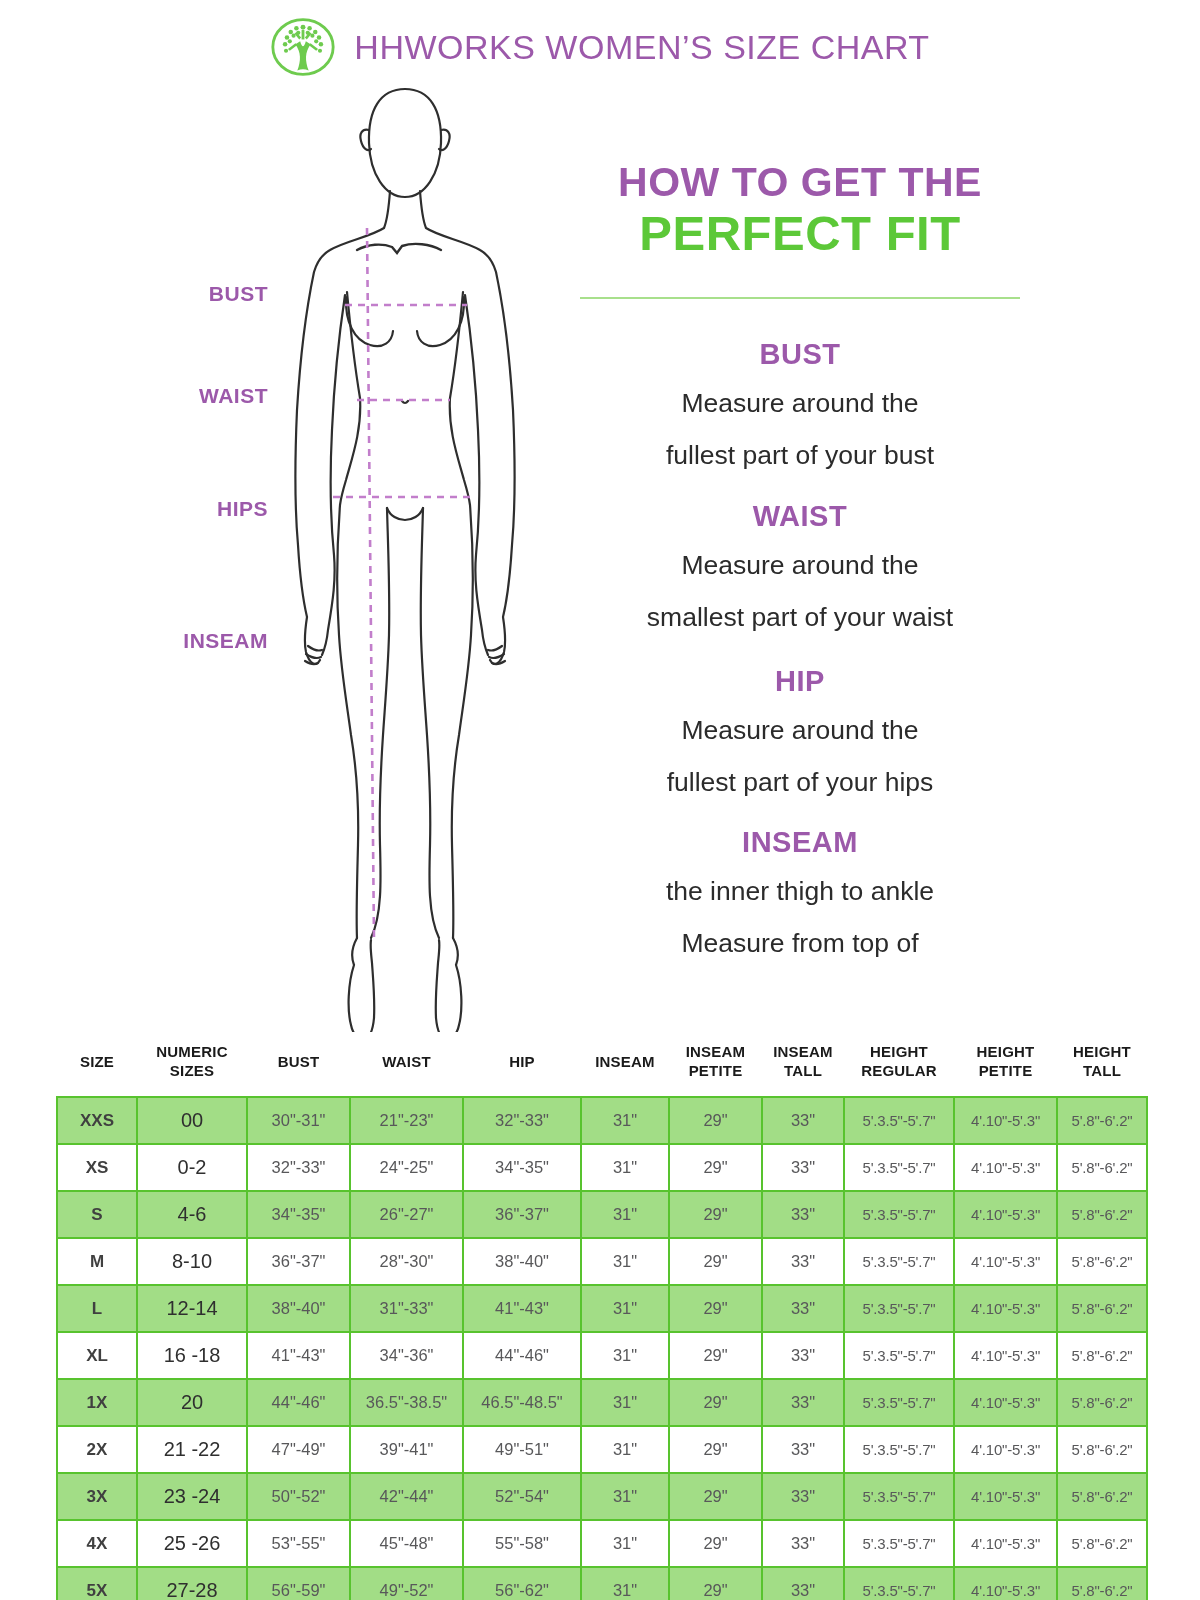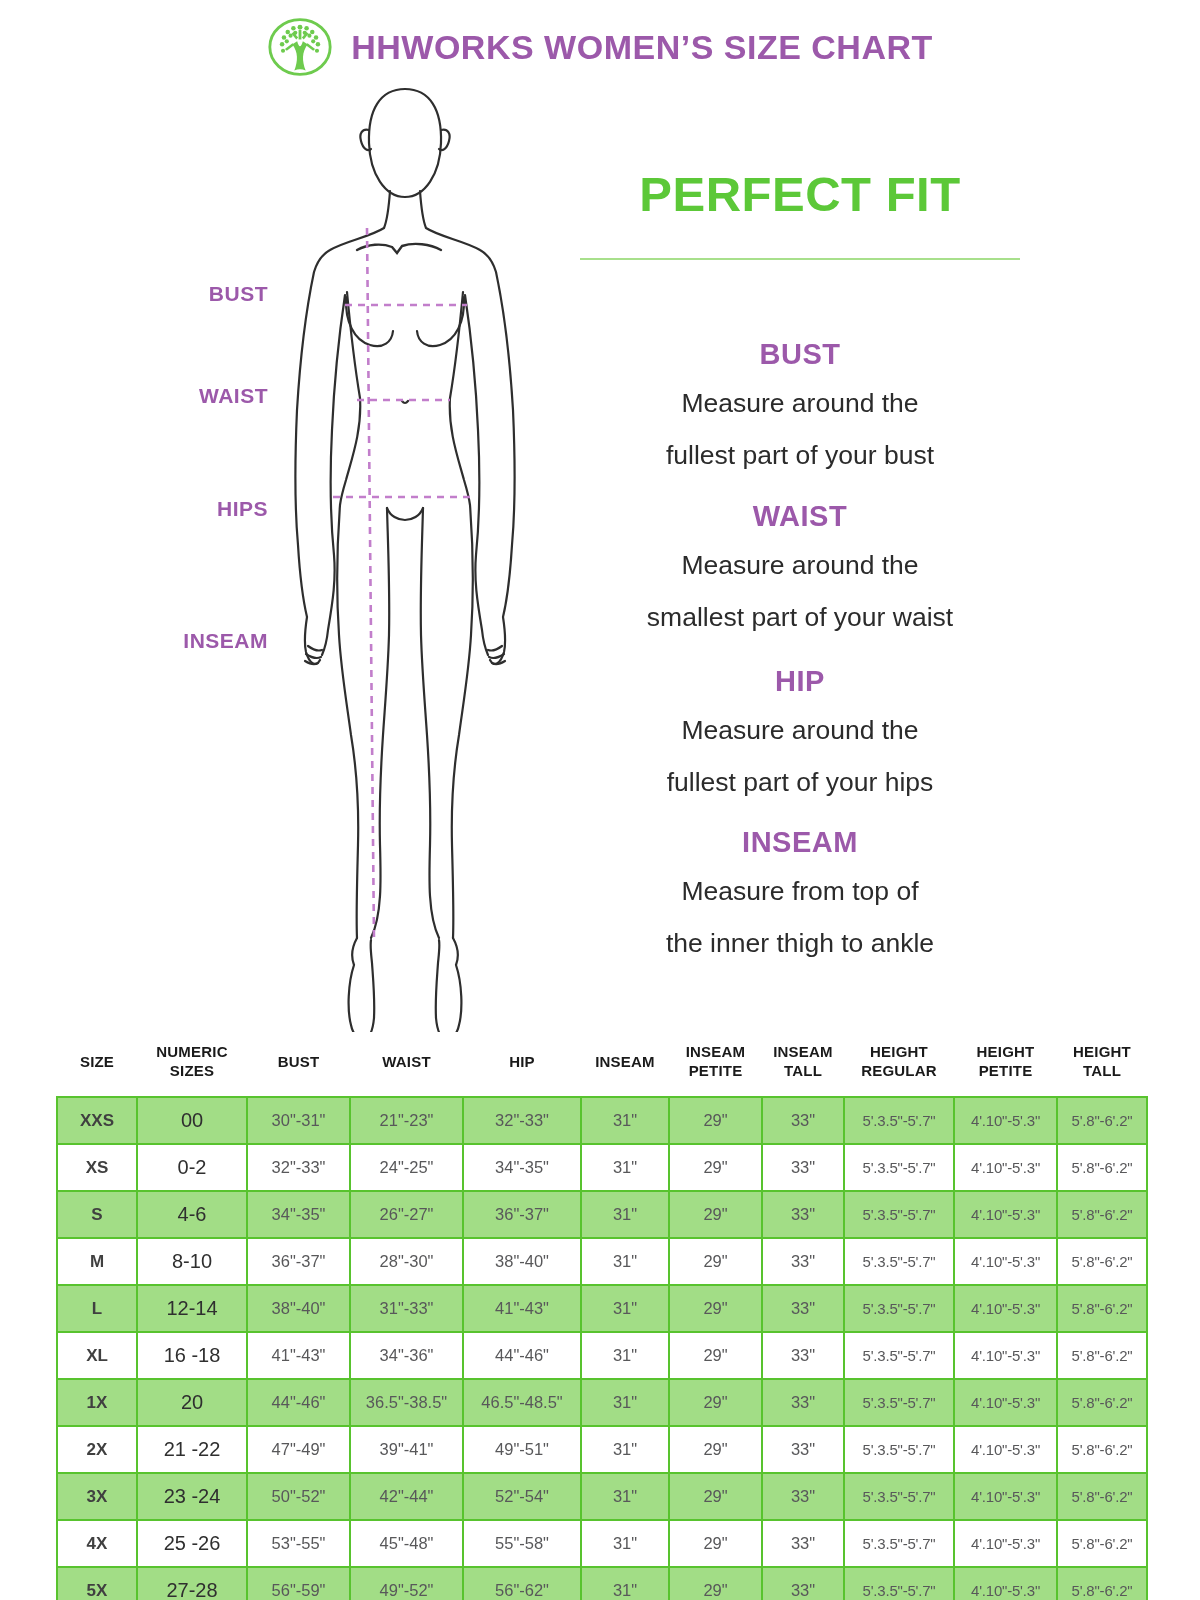--- a/index.html
+++ b/index.html
@@ -10,38 +10,38 @@
     font-family:"Liberation Sans","DejaVu Sans",sans-serif;
     overflow:hidden;
   }
   
   .brand{
     position:absolute;top:12px;left:0;width:1200px;height:70px;
     display:flex;align-items:center;justify-content:center;gap:18px;
   }
   .brand .logo{width:66px;height:62px;flex:0 0 auto;}
   .brand .title{
-    color:#9c59aa;font-size:34px;font-weight:bold;letter-spacing:.5px;
+    color:#9c59aa;font-size:34px;font-weight:normal;letter-spacing:.5px;
   }
   
   svg.fig{position:absolute;left:0;top:0;width:1200px;height:1600px;pointer-events:none;}
   .fig-label{
     position:absolute;left:88px;width:180px;text-align:right;
     color:#9c59aa;font-weight:bold;font-size:21px;letter-spacing:.5px;
     line-height:1.18;white-space:pre-line;
   }
   .lbl-bodylength{top:207px;}
   .lbl-bust{top:282px;}
   .lbl-waist{top:384px;}
   .lbl-hips{top:497px;}
   .lbl-inseam{top:629px;}
   
   .guide{position:absolute;left:570px;top:160px;width:460px;text-align:center;}
   .guide .t1{color:#9c59aa;font-size:41px;font-weight:bold;letter-spacing:.5px;line-height:1.1;}
-  .guide .t2{color:#5cc838;font-size:49px;font-weight:bold;letter-spacing:.5px;line-height:1.1;margin-top:8px;}
+  .guide .t2{color:#5cc838;font-size:49px;font-weight:bold;letter-spacing:.5px;line-height:1.1;margin-top:2px;}
   .guide .divider{height:2px;background:#a8e08c;margin:36px 10px 0 10px;}
   .gsec{position:absolute;left:570px;width:460px;text-align:center;}
   .gsec .gh{color:#9c59aa;font-size:29px;font-weight:bold;letter-spacing:.5px;margin-bottom:8px;}
   .gsec .gl{color:#2b2b2b;font-size:26.5px;line-height:1.47;margin-top:13px;}
   .sec-bust{top:338px;}
   .sec-waist{top:500px;}
   .sec-hip{top:665px;}
   .sec-inseam{top:826px;}
   
   .tablewrap{position:absolute;left:56px;top:1032px;width:1090px;}
@@ -143,20 +143,21 @@
       <path d="M333,497 L474,497"></path>
     </g>
   </svg>
 
   <div class="fig-label lbl-bust">BUST</div>
   <div class="fig-label lbl-waist">WAIST</div>
   <div class="fig-label lbl-hips">HIPS</div>
   <div class="fig-label lbl-inseam">INSEAM</div>
 
   <div class="guide">
+    <div class="t1">HOW TO GET THE</div>
     <div class="t2">PERFECT FIT</div>
     <div class="divider"></div>
   </div>
 
   <div class="gsec sec-bust">
     <div class="gh">BUST</div>
     <div class="gl">Measure around the</div>
     <div class="gl">fullest part of your bust</div>
   </div>
   <div class="gsec sec-waist">
@@ -164,22 +165,22 @@
     <div class="gl">Measure around the</div>
     <div class="gl">smallest part of your waist</div>
   </div>
   <div class="gsec sec-hip">
     <div class="gh">HIP</div>
     <div class="gl">Measure around the</div>
     <div class="gl">fullest part of your hips</div>
   </div>
   <div class="gsec sec-inseam">
     <div class="gh">INSEAM</div>
+    <div class="gl">the inner thigh to ankle</div>
     <div class="gl">Measure from top of</div>
-    <div class="gl">the inner thigh to ankle</div>
   </div>
 
   <div class="tablewrap">
     <table class="sizes">
       <colgroup>
         <col style="width:80px">
           <col style="width:110px">
           <col style="width:103px">
         <col style="width:113px">
           <col style="width:118px">

